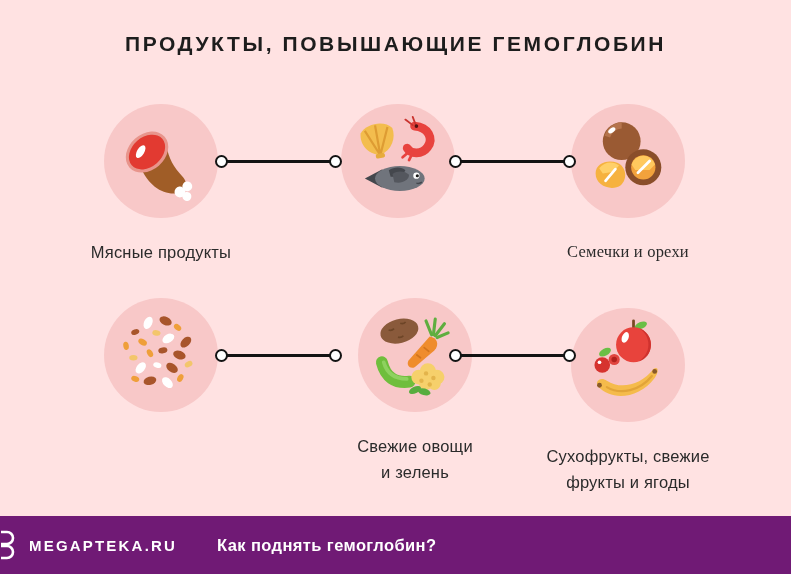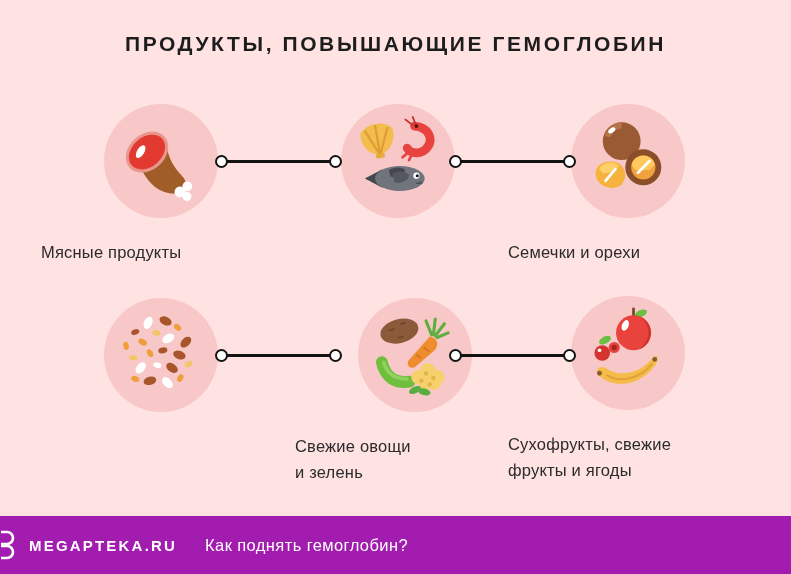--- a/index.html
+++ b/index.html
@@ -15,46 +15,46 @@
     letter-spacing:2.6px;color:#1d1d1d;margin:0;
   }
   .item{position:absolute;width:240px;}
   .bubble{
     width:114px;height:114px;border-radius:50%;
     background:#f8c8c8;margin:0 auto;
     display:flex;align-items:center;justify-content:center;
   }
   .bubble svg{display:block;}
   .label{
-    margin-top:21px;text-align:left;
+    margin-top:21px;text-align:center;
     font-size:16.5px;line-height:26px;color:#2b2b2b;
     white-space:pre-line;letter-spacing:0.2px;
   }
   .connector{position:absolute;height:13px;}
   .connector .line{
     position:absolute;left:6px;right:6px;top:5px;height:2.6px;background:#131313;
   }
   .connector .node{
     position:absolute;top:0;width:13px;height:13px;border-radius:50%;
     background:#ffffff;border:2.6px solid #131313;box-sizing:border-box;
   }
   .node.n-left{left:0;}
   .node.n-right{right:0;}
   .footer{
     position:absolute;left:0;top:516px;width:791px;height:58px;
-    background:#a21caf;display:flex;align-items:center;
+    background:#701a75;display:flex;align-items:center;
   }
   .footer .logo{margin-left:1px;flex:0 0 auto;}
   .brand{
     color:#ffffff;font-weight:bold;font-size:15px;
     letter-spacing:2.2px;margin-left:8px;
   }
   .question{
-    color:#ffffff;font-weight:normal;font-size:16.5px;
-    letter-spacing:0.4px;margin-left:28px;
+    color:#ffffff;font-weight:bold;font-size:16.5px;
+    letter-spacing:0.4px;margin-left:40px;
   }
 </style>
 </head>
 <body>
 
 <div class="poster">
 
   <h1 class="title">ПРОДУКТЫ, ПОВЫШАЮЩИЕ ГЕМОГЛОБИН</h1>
 
   <div class="item" style="left:41px;top:104px;">
@@ -99,21 +99,21 @@
           <path d="M-10 -9 C-4 -13 4 -13 8 -9 L4 -2 L-8 -2 Z" fill="#44474d"></path>
           <path d="M-6 -5 C0 -9 8 -8 12 -4 C12 2 4 6 -4 4 Z" fill="#54575e"></path>
           <circle cx="20" cy="-3" r="3.4" fill="#ffffff"></circle>
           <circle cx="21" cy="-3" r="1.7" fill="#1a1a1a"></circle>
           <path d="M26 4 Q23 6 20 5" stroke="#44474d" stroke-width="1.6" fill="none"></path>
         </g>
       </svg>
     </div>
   </div>
 
-  <div class="item" style="left:508px;top:104px;">
+  <div class="item" style="left:508px;top:104px;font-family:Liberation Serif, serif;">
     <div class="bubble">
       <svg width="90" height="90" viewBox="0 0 100 100">
 
         <circle cx="43" cy="28" r="21" fill="#9a5a33"></circle>
         <path d="M24 22 A21 21 0 0 1 43 7 L43 14 A14 14 0 0 0 30 24 Z" fill="#b5744c"></path>
         <ellipse cx="32" cy="16" rx="4.5" ry="2.5" fill="#ffffff" transform="rotate(-35 32 16)"></ellipse>
 
         <circle cx="67" cy="57" r="20" fill="#8a4e2a"></circle>
         <circle cx="67" cy="57" r="13.5" fill="#f2a23c"></circle>
         <path d="M54 54 A13.5 13.5 0 0 1 80 54 L74 60 L58 60 Z" fill="#ffc95e"></path>
@@ -196,21 +196,21 @@
         <g fill="#57ad3f">
           <ellipse cx="50" cy="88" rx="7" ry="3.6" transform="rotate(-25 50 88)"></ellipse>
           <ellipse cx="60" cy="90" rx="7" ry="3.6" transform="rotate(15 60 90)"></ellipse>
         </g>
       </svg>
     </div>
     <div class="label">Свежие овощи
 и зелень</div>
   </div>
 
-  <div class="item" style="left:508px;top:296px;">
+  <div class="item" style="left:508px;top:308px;">
     <div class="bubble">
       <svg width="92" height="92" viewBox="0 0 100 100">
 
         <g>
           <path d="M56 10 L56 2" stroke="#7a4a22" stroke-width="3" stroke-linecap="round"></path>
           <ellipse cx="64" cy="7" rx="7" ry="3.6" fill="#6abf45" transform="rotate(-22 64 7)"></ellipse>
           <circle cx="56" cy="28" r="19" fill="#e8433c"></circle>
           <path d="M62 10 A19 19 0 0 1 62 46 C70 40 73 33 72 25 C71 18 67 13 62 10 Z" fill="#cf322e"></path>
           <ellipse cx="47" cy="20" rx="3.6" ry="6" fill="#ffffff" transform="rotate(22 47 20)"></ellipse>
         </g>

